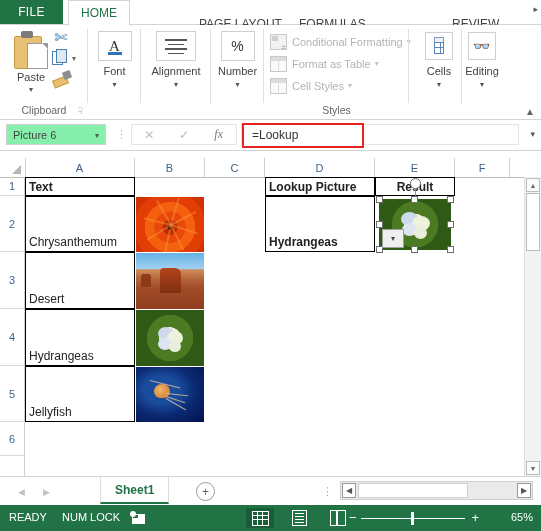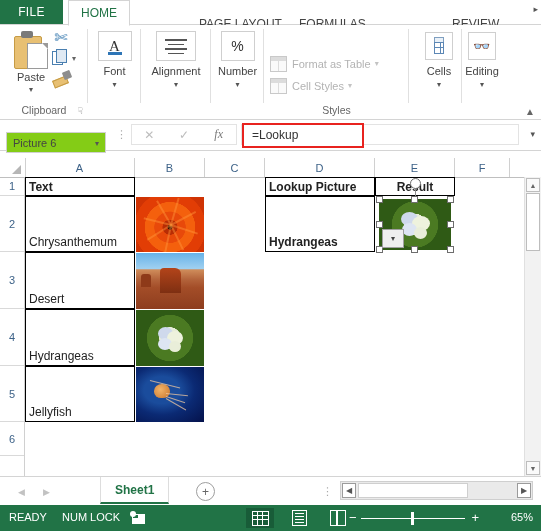--- a/index.html
+++ b/index.html
@@ -86,22 +86,22 @@
   .ico-cells .ct{position:absolute;left:2px;top:0;right:2px;height:4px;border:1px solid #7f9fc0;border-bottom:none;background:#eaf1f8;}
   .ico-cells .cg{position:absolute;left:2px;top:5px;right:2px;bottom:1px;border:1px solid #5c87b5;background:#fff;}
   .ico-cells .cg:before{content:"";position:absolute;left:0;top:4px;right:0;height:1px;background:#5c87b5;}
   .ico-cells .cg:after{content:"";position:absolute;left:5px;top:0;bottom:0;width:1px;background:#5c87b5;}
   .ico-binoc{position:absolute;left:0;right:0;top:0;bottom:0;display:flex;align-items:center;justify-content:center;font-size:14px;color:#4a4a4a;}
   .collapse{position:absolute;right:6px;bottom:2px;font-size:10px;color:#666;}
 
   
   .fbar{position:relative;height:30px;background:#fff;border-bottom:1px solid #d4d4d4;}
   .namebox{
-    position:absolute;left:6px;top:12px;width:100px;height:21px;
-    border:1px solid #d0d0d0;background:#84cc16;box-sizing:border-box;
+    position:absolute;left:6px;top:4px;width:100px;height:21px;
+    border:1px solid #d0d0d0;background:#86efac;box-sizing:border-box;
     display:flex;align-items:center;padding-left:6px;font-size:11px;color:#444;
   }
   .namebox .nb-car{position:absolute;right:6px;top:6px;font-size:8px;color:#555;}
   .fb-dots{position:absolute;left:116px;top:8px;font-size:11px;color:#aaa;letter-spacing:0;line-height:13px;}
   .fb-icons{position:absolute;left:131px;top:4px;width:106px;height:21px;border:1px solid #e3e3e3;box-sizing:border-box;background:#fff;display:flex;align-items:center;}
   .fb-icons span{flex:1;text-align:center;color:#bdbdbd;font-size:12px;}
   .fb-fx{font-style:italic;font-family:"Liberation Serif",serif;color:#7a7a7a !important;}
   .fb-inputwrap{position:absolute;left:241px;right:22px;top:4px;height:21px;border:1px solid #e3e3e3;box-sizing:border-box;background:#fff;}
   .fb-hl{position:absolute;left:0;top:-2px;width:122px;height:25px;border:2px solid #e8231f;box-sizing:border-box;background:#fff;}
   .fb-text{position:absolute;left:8px;top:3px;font-size:12px;color:#333;}
@@ -260,20 +260,27 @@
     <div class="grp" id="grp-number">
       <div class="bigbtn">
           <span class="ico-pct">%</span>
         </div>
       <div class="bigbtn-lbl">Number</div>
       <div class="bigbtn-car">▾</div>
       <div class="gsep"></div>
     </div>
 
     <div class="grp" id="grp-styles">
+      <div class="srow" style="top:6px;">
+        <span class="sico">
+            <span class="sq-cf"></span>
+          </span>
+        <span>Conditional Formatting</span>
+        <span class="scar">▾</span>
+      </div>
       <div class="srow" style="top:28px;">
         <span class="sico">
             <span class="sq-tb"></span>
           </span>
         <span>Format as Table</span>
         <span class="scar">▾</span>
       </div>
       <div class="srow" style="top:50px;">
         <span class="sico">
             <span class="sq-tb"></span>

